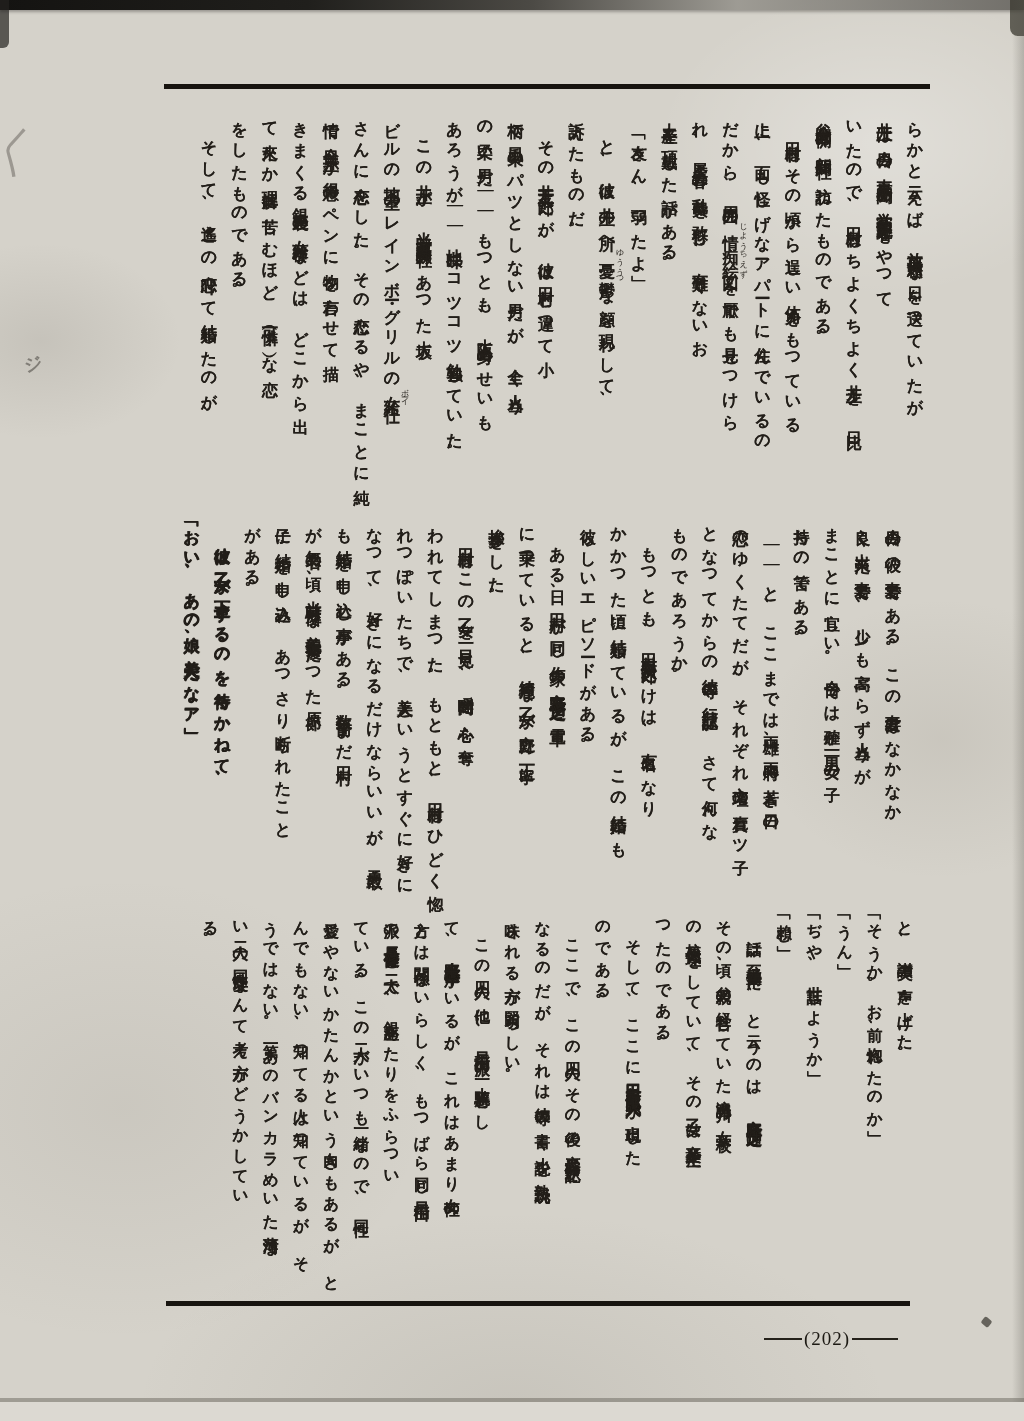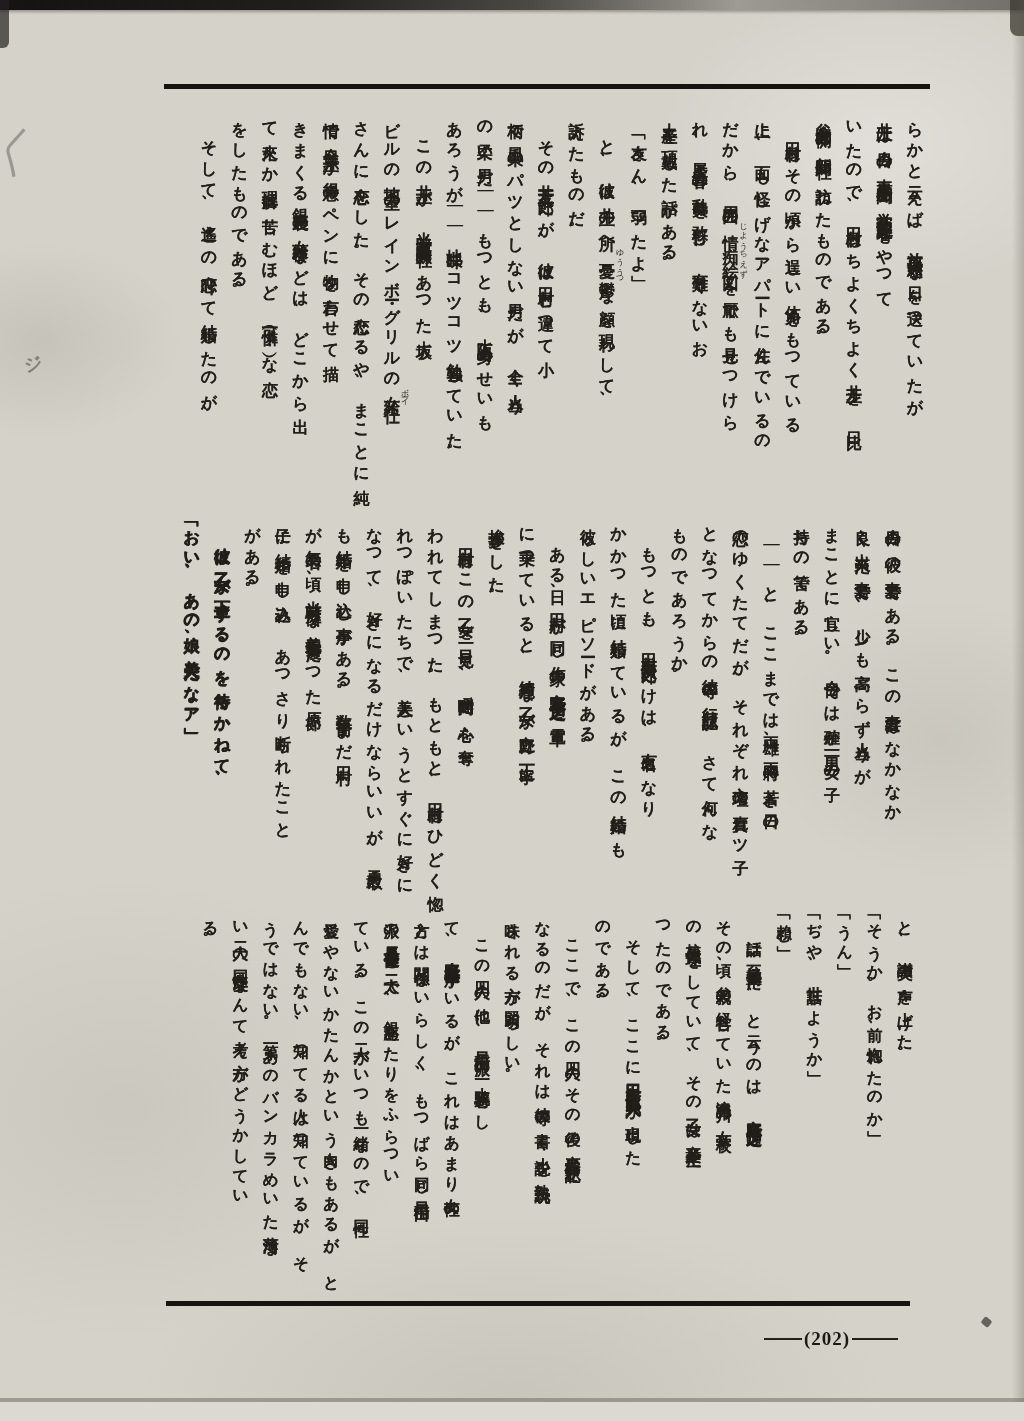--- a/index.html
+++ b/index.html
@@ -43,21 +43,21 @@
   }
   .band1{left:198px;top:110px;width:732px;height:396px;}
   .band2{left:176px;top:516px;width:732px;height:392px;}
   .band3{left:188px;top:910px;width:732px;height:388px;}
   .band3 p.col{font-size:15.5px;letter-spacing:3px;line-height:30.2px;}
   ruby{ruby-position:over;}
   ruby rt{font-size:8px;letter-spacing:0;font-weight:400;text-shadow:none;}
   b.em{font-weight:900;text-shadow:.7px 0 0 currentColor,0 .7px 0 currentColor;}
   
   .pagenum{position:absolute;left:764px;top:1328px;display:flex;align-items:center;color:#1c1913;}
-  .pagenum .num{font-size:19px;font-weight:700;letter-spacing:1px;padding:0 2px;}
+  .pagenum .num{font-size:19px;font-weight:400;letter-spacing:1px;padding:0 2px;}
   .pagenum .dash{height:0;border-top:2px solid #24211a;}
   .dash-l{width:38px;}
   .dash-r{width:46px;}
 </style>
 </head>
 <body>
 
 <div class="page">
   <div class="edge-top"></div>
   <div class="corner-left"></div>

